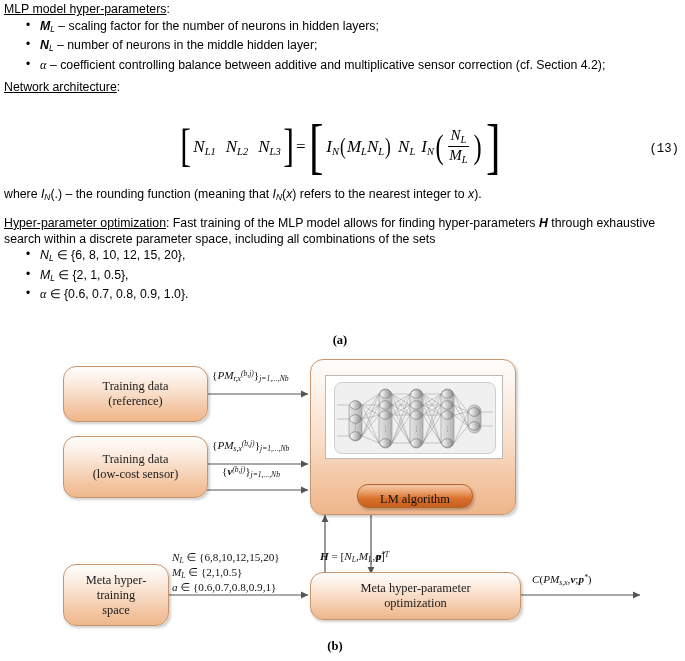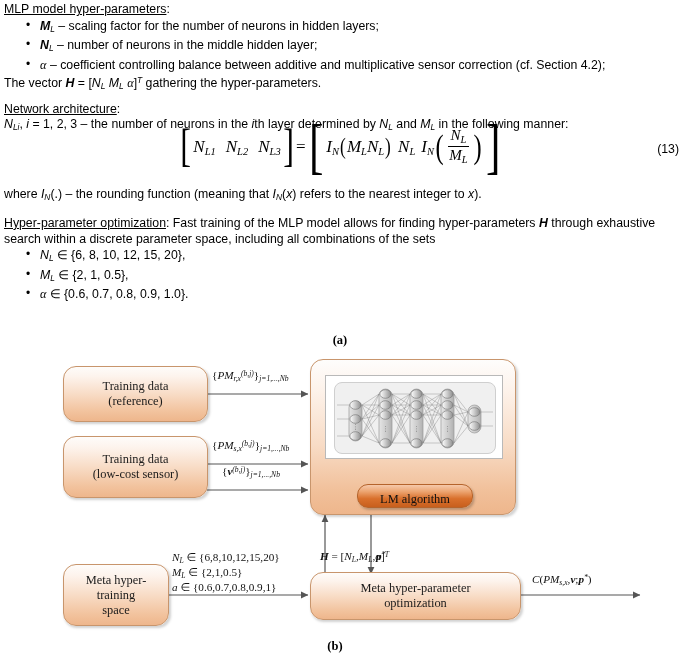--- a/index.html
+++ b/index.html
@@ -70,21 +70,21 @@
     font-size: 17px;
     display: flex;
     align-items: center;
     white-space: nowrap;
   }
   .eqnum {
     position: absolute;
     right: 6px;
     top: 22px;
     font-size: 12.3px;
-    font-family: Liberation Sans, sans-serif;
+    font-family: Liberation Mono, monospace;
   }
   .brk {
     display: inline-block;
     font-size: 46px;
     font-family: "Liberation Serif", serif;
     line-height: 0.8;
     transform: scaleX(0.7);
   }
   .brk.tall { font-size: 62px; }
   .mi { font-style: italic; font-family: "Liberation Serif", serif; }
@@ -205,33 +205,27 @@
   <div class="para">
     <span class="hdr">MLP model hyper-parameters</span><span>:</span>
   </div>
 
   <ul class="bul">
     <li><b class="v">M</b><span class="sub">L</span> – scaling factor for the number of neurons in hidden layers;</li>
     <li><b class="v">N</b><span class="sub">L</span> – number of neurons in the middle hidden layer;</li>
     <li><span class="gr">α</span> – coefficient controlling balance between additive and multiplicative sensor correction (cf. Section 4.2);</li>
   </ul>
 
-  <div class="para">
-    The vector <b class="v">H</b> = [<i class="v">N</i><span class="sub">L</span> <i class="v">M</i><span class="sub">L</span> <span class="gr">α</span>]<span class="sup">T</span> gathering the hyper-parameters.
-  </div>
 
   <div class="gap"></div>
 
   <div class="para">
     <span class="hdr">Network architecture</span><span>:</span>
   </div>
 
-  <div class="para">
-    <i class="v">N</i><span class="sub">Li</span>, <i class="v">i</i> = 1, 2, 3 – the number of neurons in the <i class="v">i</i>th layer determined by <i class="v">N</i><span class="sub">L</span> and <i class="v">M</i><span class="sub">L</span> in the following manner:
-  </div>
 </div>
 
 <div class="eqrow">
   <div class="eq">
     <span class="brk">[</span>
     <span class="mi">N<span class="msub">L1</span></span>
       <span class="sp2"></span>
     <span class="mi">N<span class="msub">L2</span></span>
       <span class="sp2"></span>
     <span class="mi">N<span class="msub">L3</span></span>

